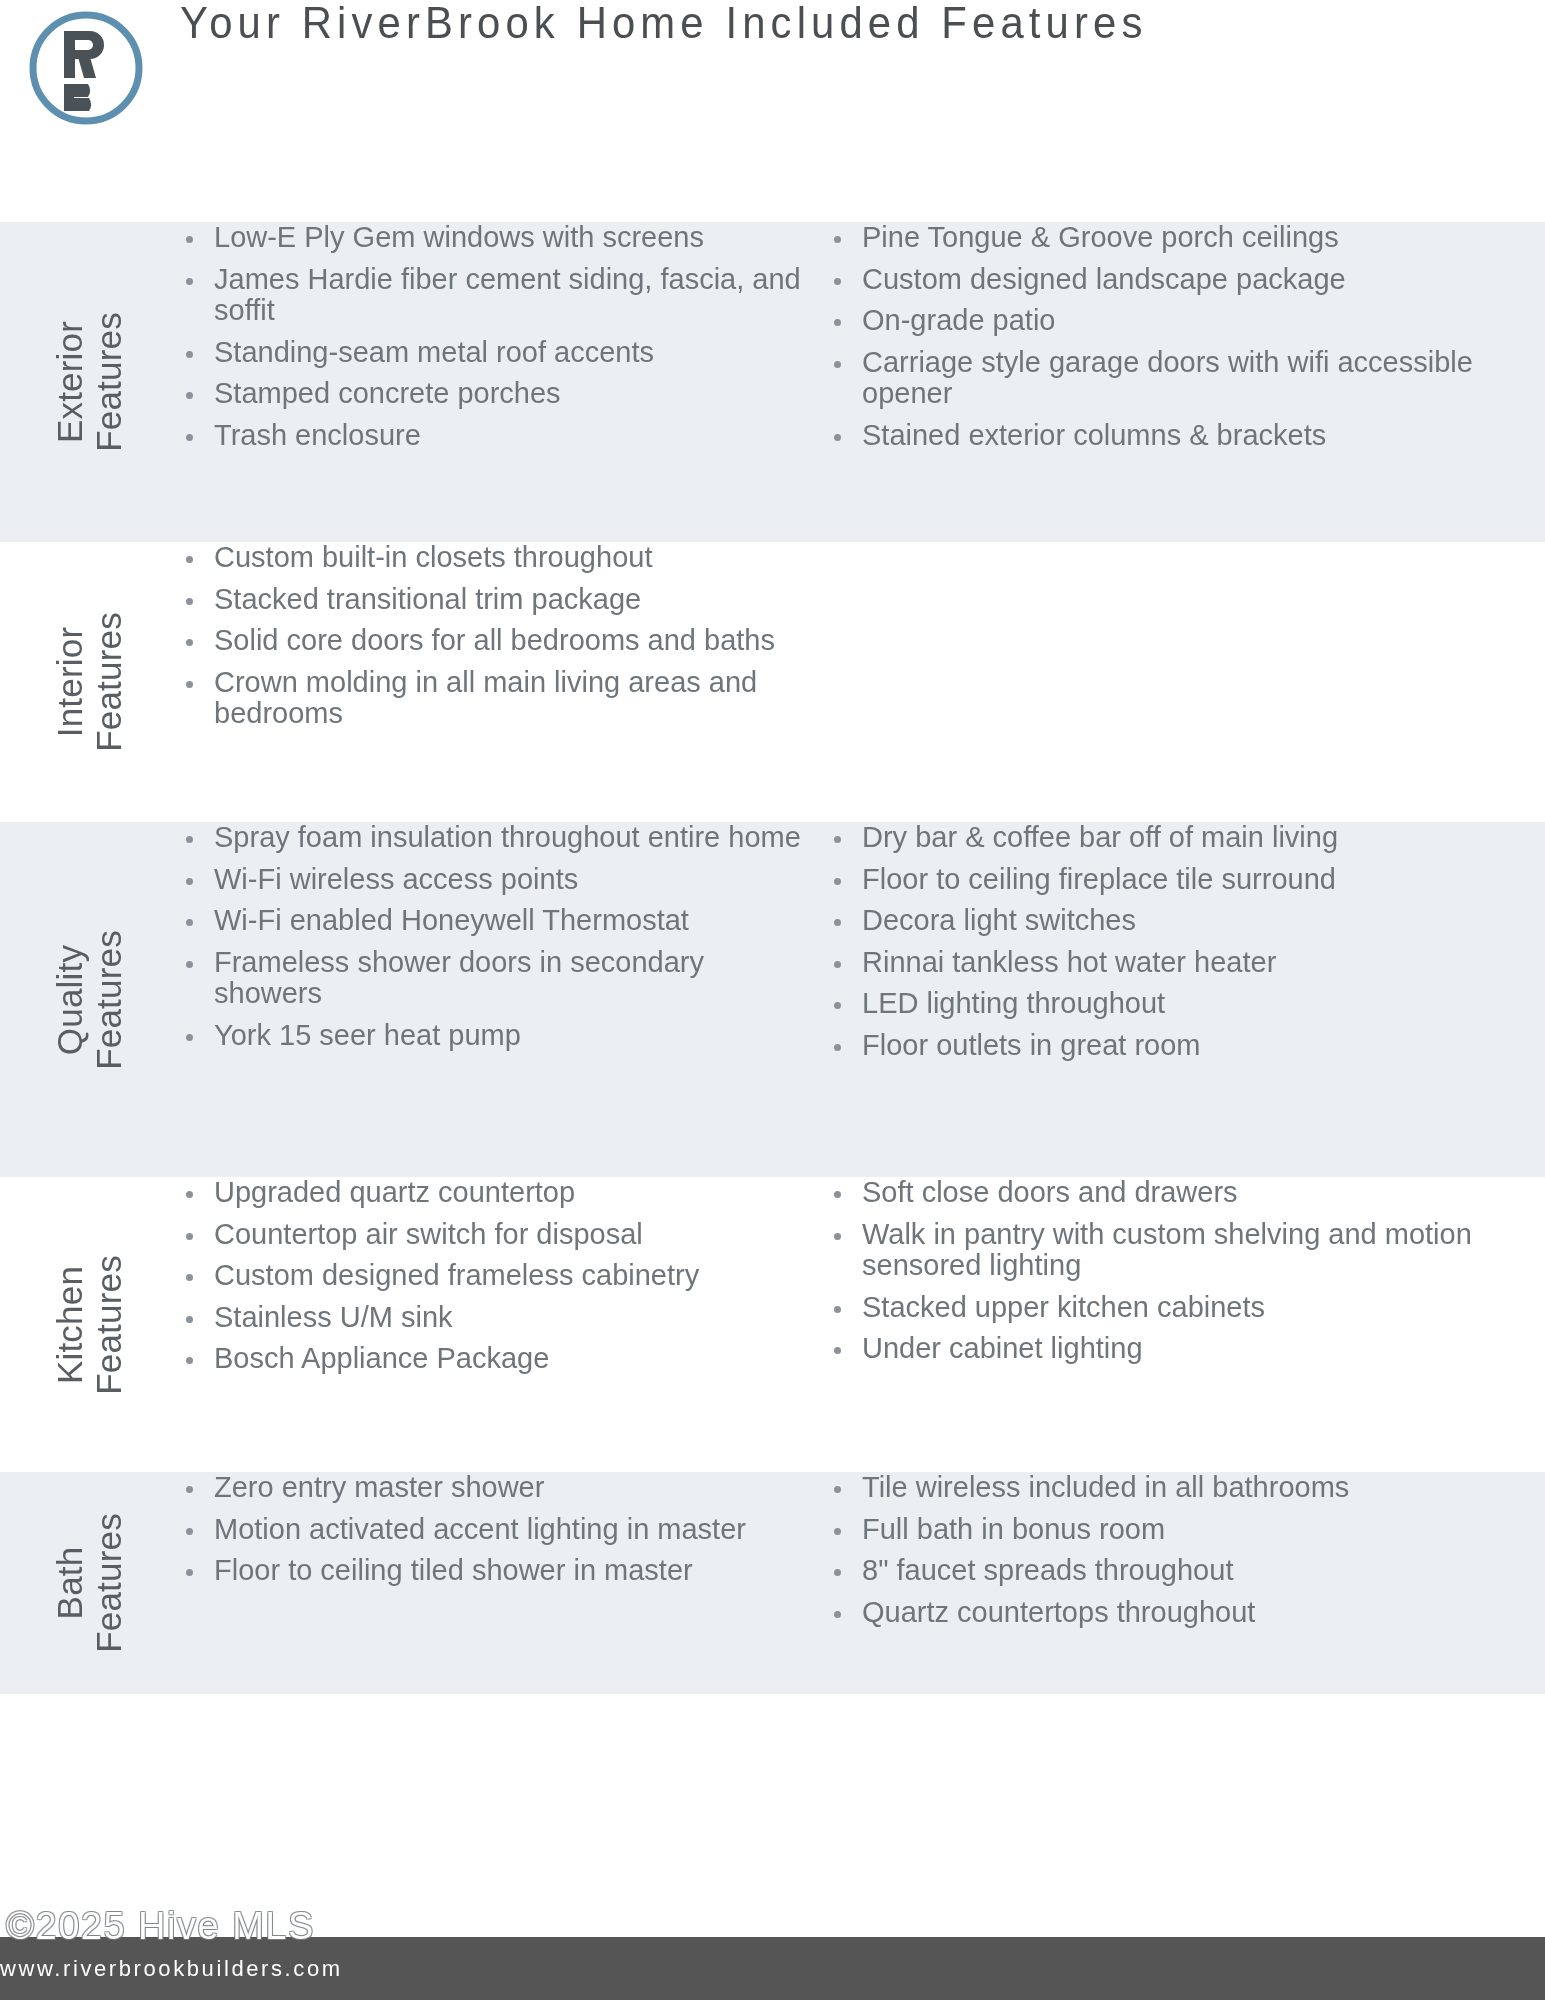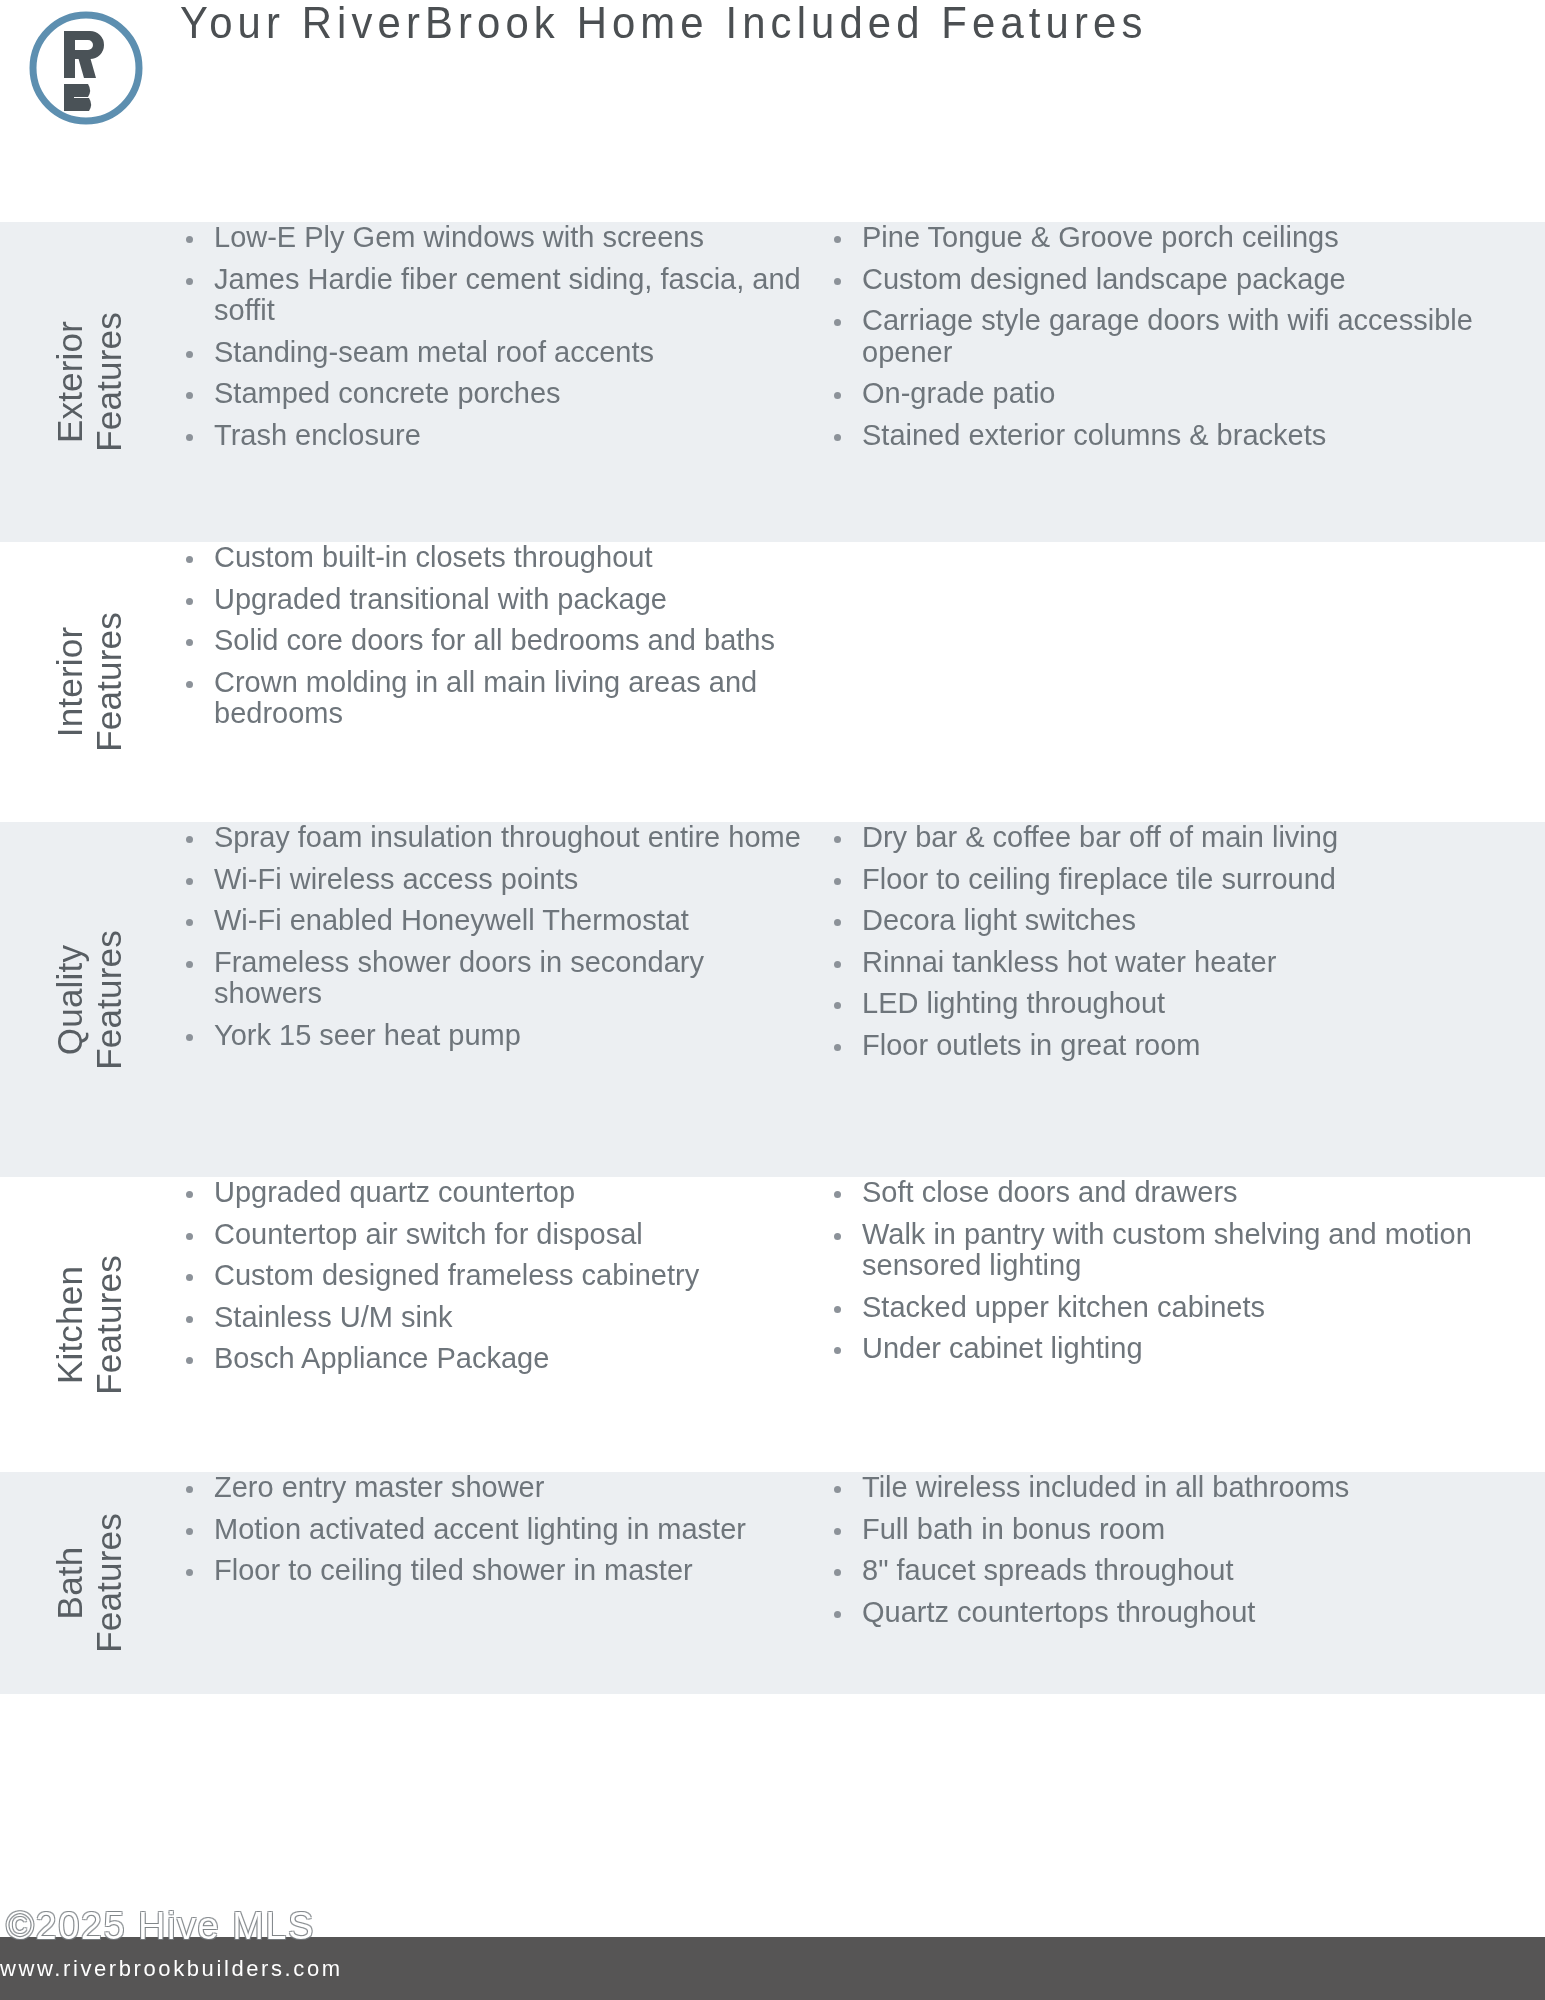--- a/index.html
+++ b/index.html
@@ -195,39 +195,39 @@
               <li>James Hardie fiber cement siding, fascia, and soffit</li>
               <li>Standing-seam metal roof accents</li>
               <li>Stamped concrete porches</li>
               <li>Trash enclosure</li>
             </ul>
           </div>
           <div class="col right">
             <ul class="feat">
               <li>Pine Tongue &amp; Groove porch ceilings</li>
               <li>Custom designed landscape package</li>
+              <li>On-grade patio</li>
               <li>Carriage style garage doors with wifi accessible opener</li>
-              <li>On-grade patio</li>
               <li>Stained exterior columns &amp; brackets</li>
             </ul>
           </div>
         </div>
       </div>
       <div class="section plain" style="height: 280px;">
         <div class="side-label">
           <div class="side-label-inner">
             <span class="l1">Interior</span>
             <span class="l2">Features</span>
           </div>
         </div>
         <div class="cols">
           <div class="col left">
             <ul class="feat">
               <li>Custom built-in closets throughout</li>
-              <li>Upgraded transitional with package</li>
+              <li>Stacked transitional trim package</li>
               <li>Solid core doors for all bedrooms and baths</li>
               <li>Crown molding in all main living areas and bedrooms</li>
             </ul>
           </div>
         </div>
       </div>
       <div class="section band" style="height: 355px;">
         <div class="side-label">
           <div class="side-label-inner">
             <span class="l1">Quality</span>

